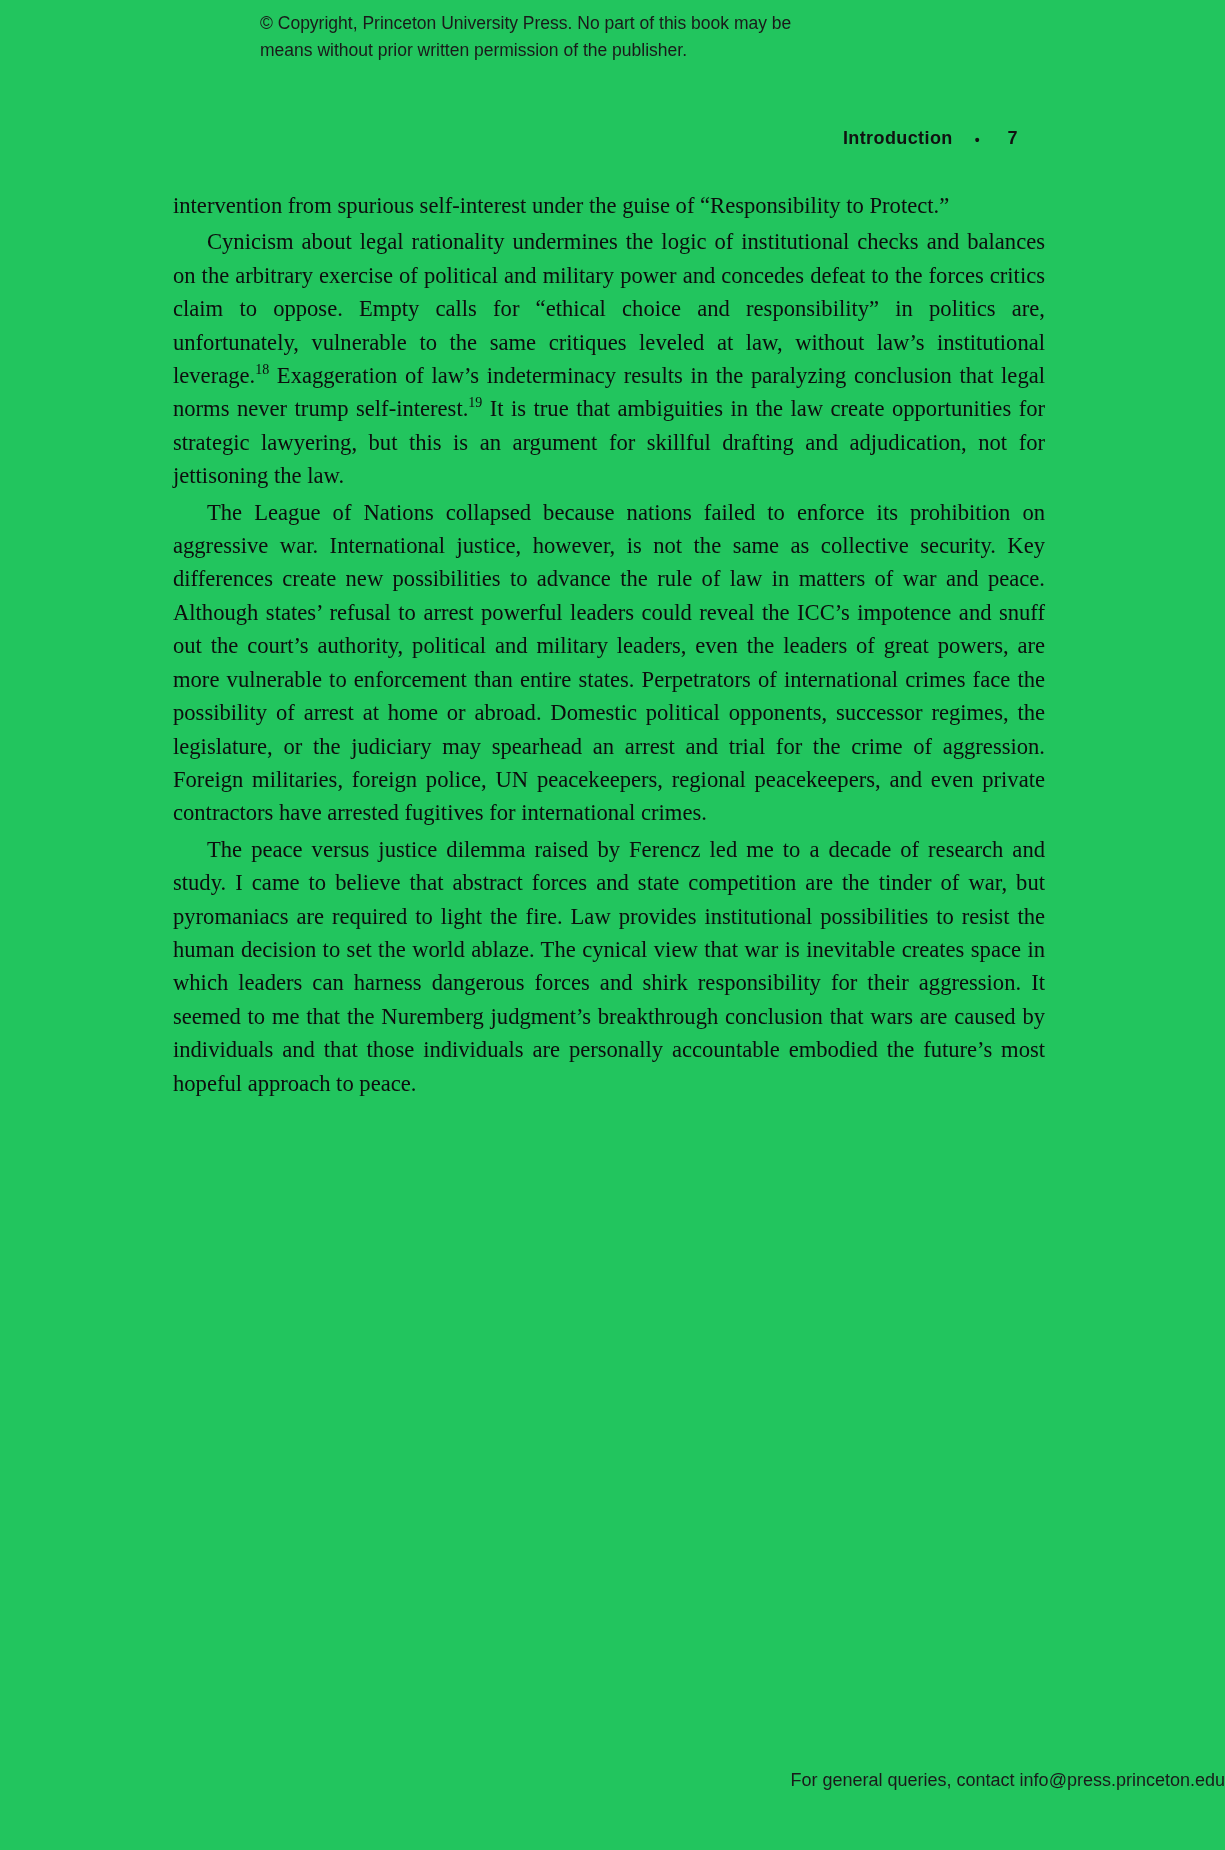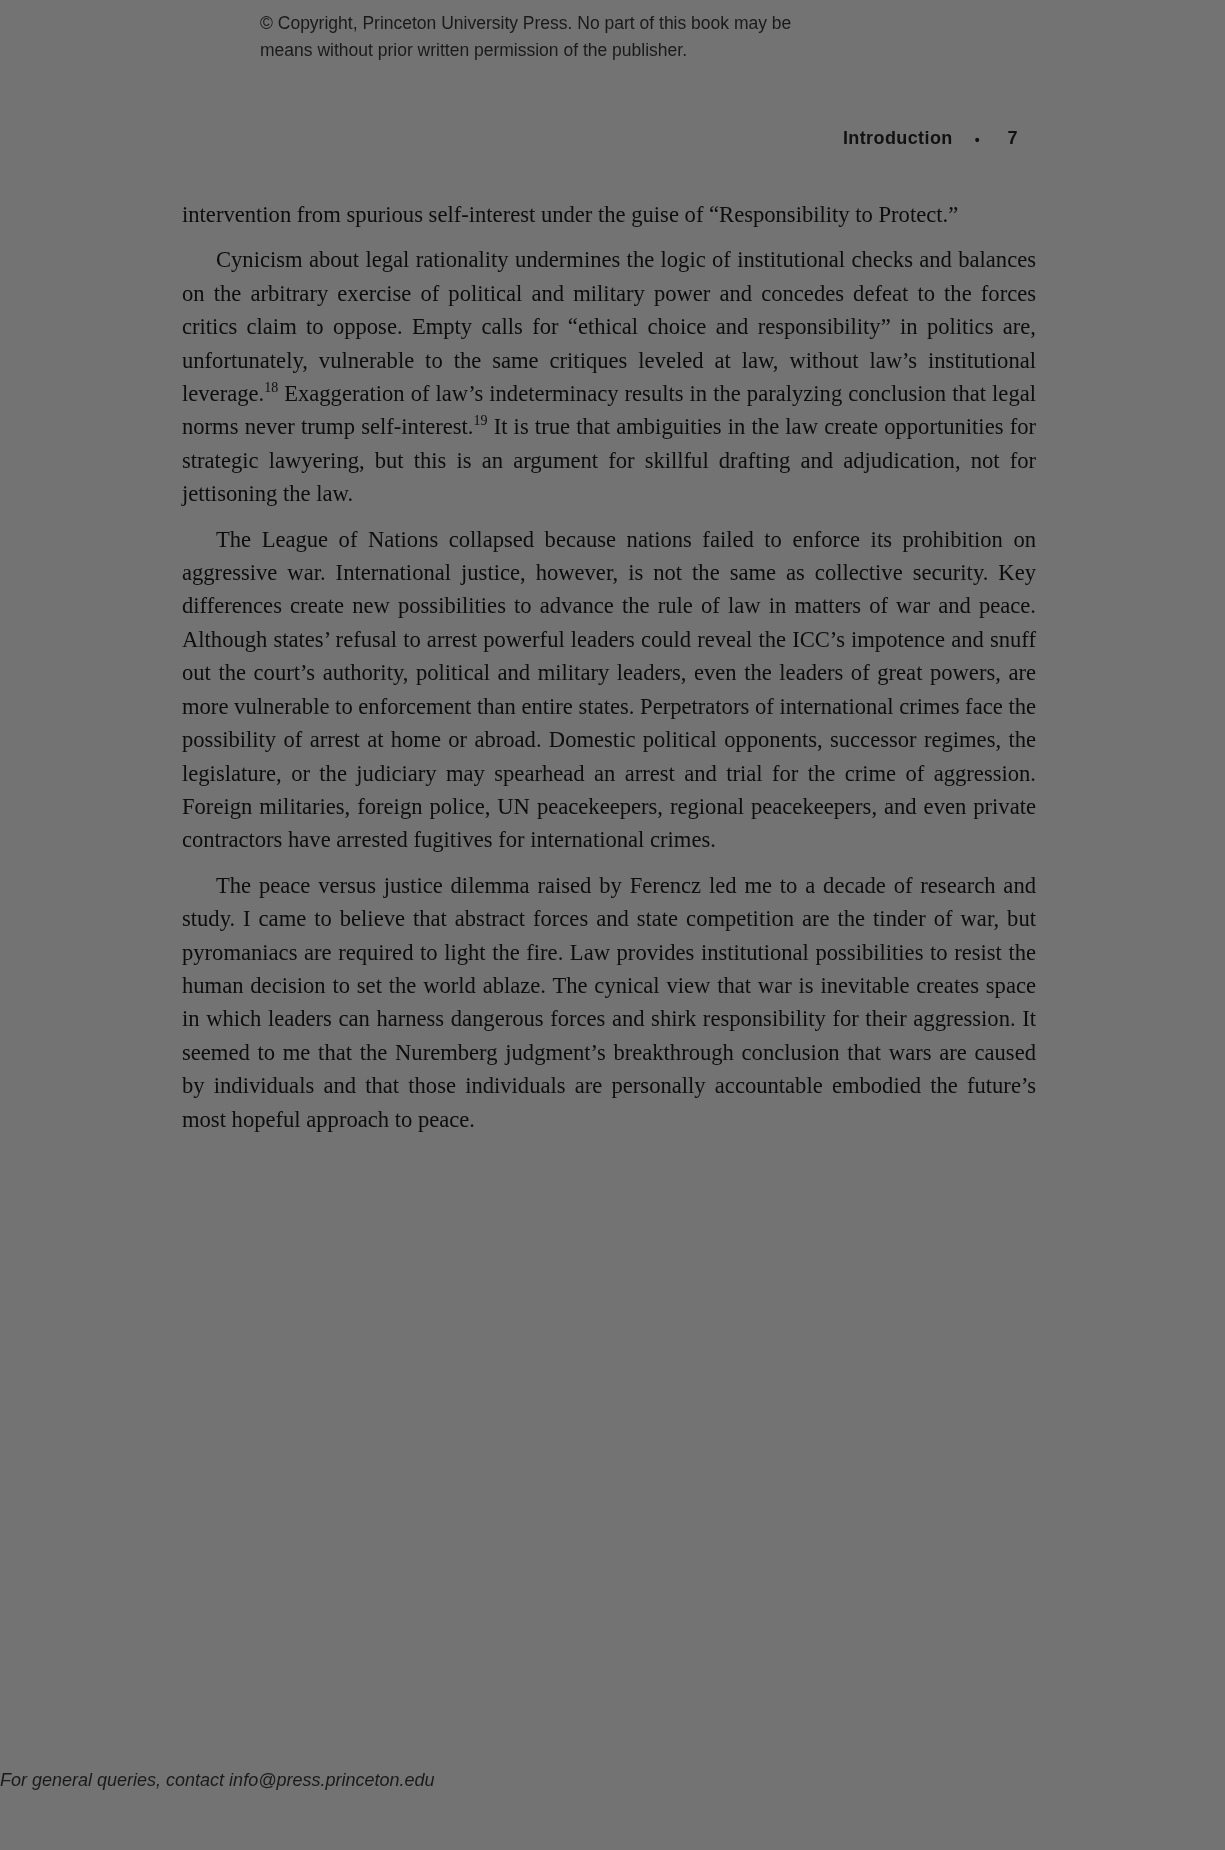--- a/index.html
+++ b/index.html
@@ -5,21 +5,21 @@
   html, body {
     margin: 0;
     padding: 0;
     background: #ffffff;
   }
   .page {
     position: relative;
     width: 1225px;
     height: 1850px;
     margin: 0 auto;
-    background: #737373;
+    background: #22c55e;
     overflow: hidden;
   }
   .copyright-notice {
     position: absolute;
     left: 260px;
     top: 10px;
     width: 700px;
     font-family: "Liberation Sans", sans-serif;
     font-size: 17.5px;
     line-height: 1.52;
@@ -58,41 +58,40 @@
     width: 878px;
     font-family: "Liberation Serif", serif;
     font-size: 22.6px;
     line-height: 33.4px;
     color: #0d0d0d;
     text-align: justify;
     -webkit-hyphens: manual;
     hyphens: manual;
   }
   .body-text p {
-    margin: 12px;
+    margin: 3px;
     text-indent: 0;
   }
   .body-text p.indent {
     text-indent: 34px;
   }
   .body-text sup {
     font-size: 0.62em;
     vertical-align: super;
     line-height: 0;
   }
   .footer-note {
     position: absolute;
     left: 0;
     right: 0;
     top: 1770px;
-    text-align: left;
+    text-align: right;
     font-family: "Liberation Sans", sans-serif;
     font-size: 18px;
     color: #1a1a1a;
-    font-style: italic;
   }
 </style>
 </head>
 <body>
 
 <div class="page">
 
   <div class="copyright-notice">
     <span class="line">© Copyright, Princeton University Press. No part of this book may be</span>
     <span class="line">means without prior written permission of the publisher.</span>

